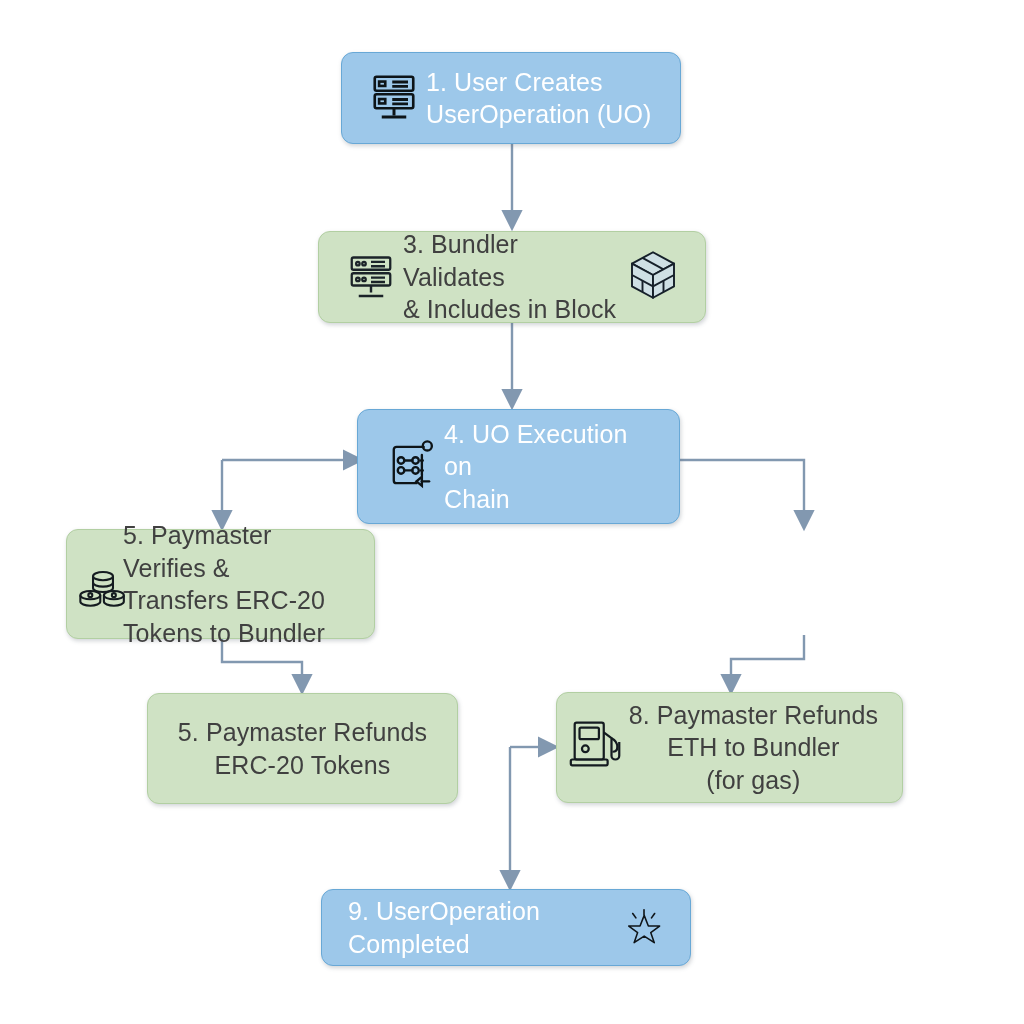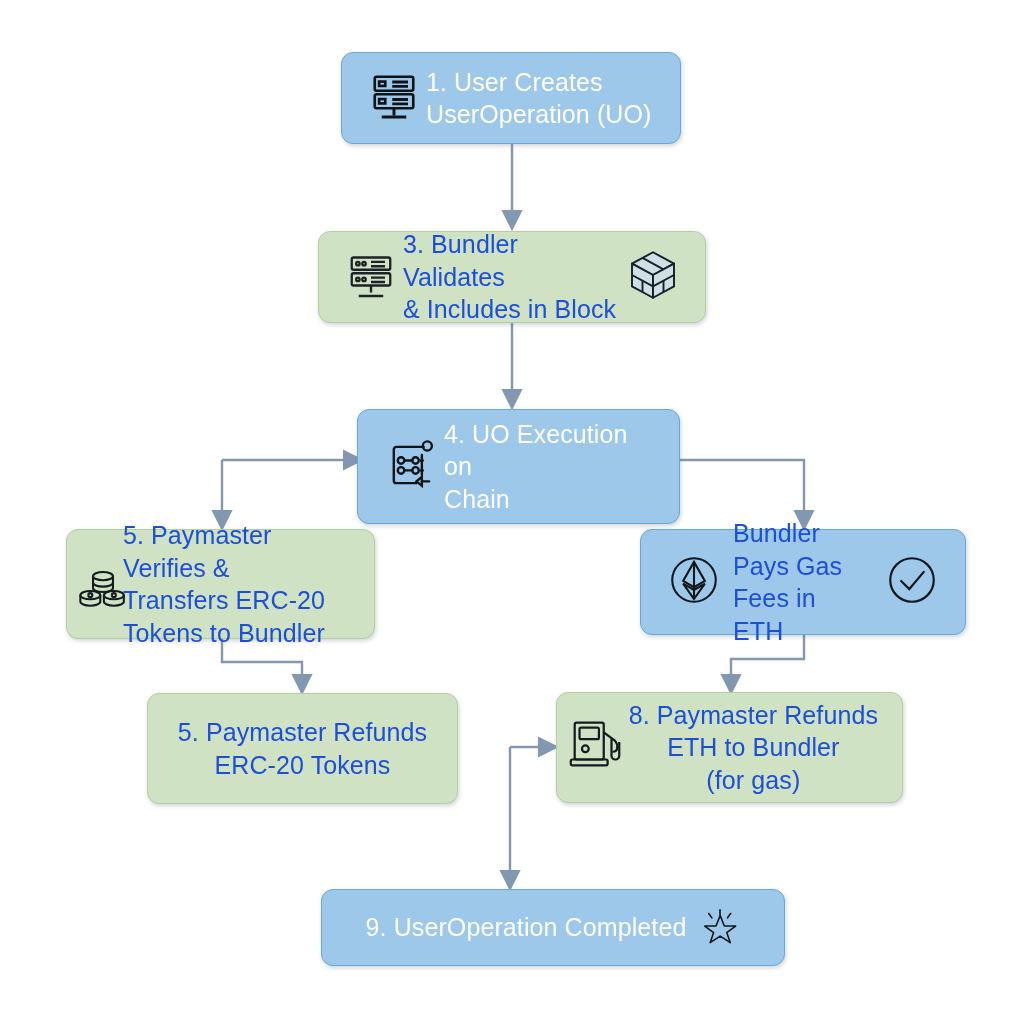--- a/index.html
+++ b/index.html
@@ -51,36 +51,36 @@
     padding: 0 24px;
     gap: 4px;
   }
   .node .label {
     font-size: 25px;
     line-height: 1.30;
     white-space: pre-line;
     letter-spacing: 0.1px;
   }
   .txt-white { color: #ffffff; }
-  .txt-dark  { color: #1d4ed8; }
+  .txt-dark  { color: #404040; }
   .ico {
     flex: 0 0 auto;
     display: block;
   }
   .ico.overlap-right { margin-right: -14px; position: relative; z-index: 3; }
   .ico.trail { margin-left: auto; }
   
   #n1 { left: 341px; top: 52px;  width: 340px; height: 92px; }
   #n3 { left: 318px; top: 231px; width: 388px; height: 92px; }
   #n4 { left: 357px; top: 409px; width: 323px; height: 115px; }
   #n5 { left: 66px;  top: 529px; width: 309px; height: 110px; }
   #n6 { left: 640px; top: 529px; width: 326px; height: 106px; }
   #n7 { left: 147px; top: 693px; width: 311px; height: 111px; }
   #n8 { left: 556px; top: 692px; width: 347px; height: 111px; }
-  #n9 { left: 321px; top: 889px; width: 464px; height: 77px; }
+  #n9 { left: 321px; top: 889px; width: 370px; height: 77px; }
   #n5 .label, #n8 .label { text-indent: 0; }
   #n9 .body { justify-content: center; gap: 14px; padding: 0 26px; }
   #n7 .body { justify-content: center; }
   #n7 .label { text-align: center; }
   #n8 .label { text-align: center; }
   #n6 .body { gap: 10px; }
 </style>
 </head>
 <body>
 
@@ -202,40 +202,20 @@
           <circle cx="18" cy="41" r="2.2"></circle>
           <circle cx="44" cy="41" r="2.2"></circle>
         </svg>
       </span>
       <span class="label txt-dark">5. Paymaster Verifies &amp;
 Transfers ERC-20
 Tokens to Bundler</span>
     </div>
   </div>
 
-  <div class="node blue" id="n6">
-    <div class="body">
-      <span class="ico">
-        <svg width="58" height="58" viewBox="0 0 64 64" fill="none" stroke="#101619" stroke-width="2.3">
-          <circle cx="32" cy="32" r="24"></circle>
-          <path d="M32,12 L44,33 L32,40 L20,33 Z"></path>
-          <path d="M20,36 L32,43 L44,36 L32,53 Z"></path>
-          <path d="M32,12 L32,53"></path>
-        </svg>
-      </span>
-      <span class="label txt-dark">Bundler Pays Gas
-Fees in ETH</span>
-      <span class="ico trail">
-        <svg width="58" height="58" viewBox="0 0 64 64" fill="none" stroke="#101619" stroke-width="2.4" stroke-linecap="round">
-          <circle cx="32" cy="32" r="24"></circle>
-          <path d="M20,33 L29,42 L45,23"></path>
-        </svg>
-      </span>
-    </div>
-  </div>
 
   <div class="node green" id="n7">
     <div class="body">
       <span class="label txt-dark">5. Paymaster Refunds
 ERC-20 Tokens</span>
     </div>
   </div>
 
   <div class="node green" id="n8">
     <div class="body" style="padding-left:8px;justify-content:space-between;">

